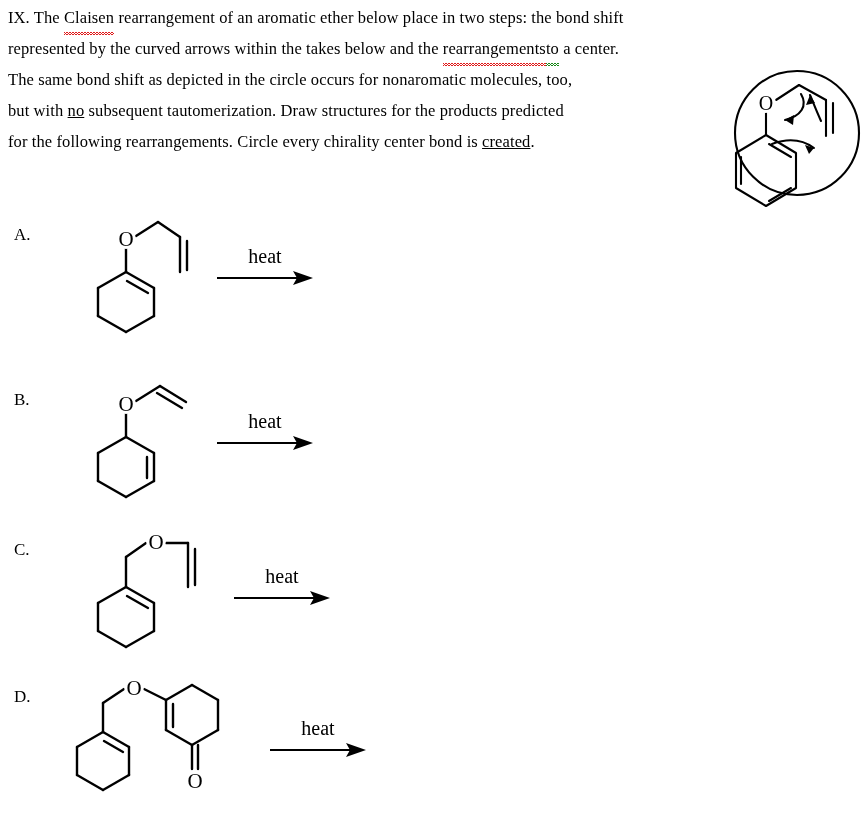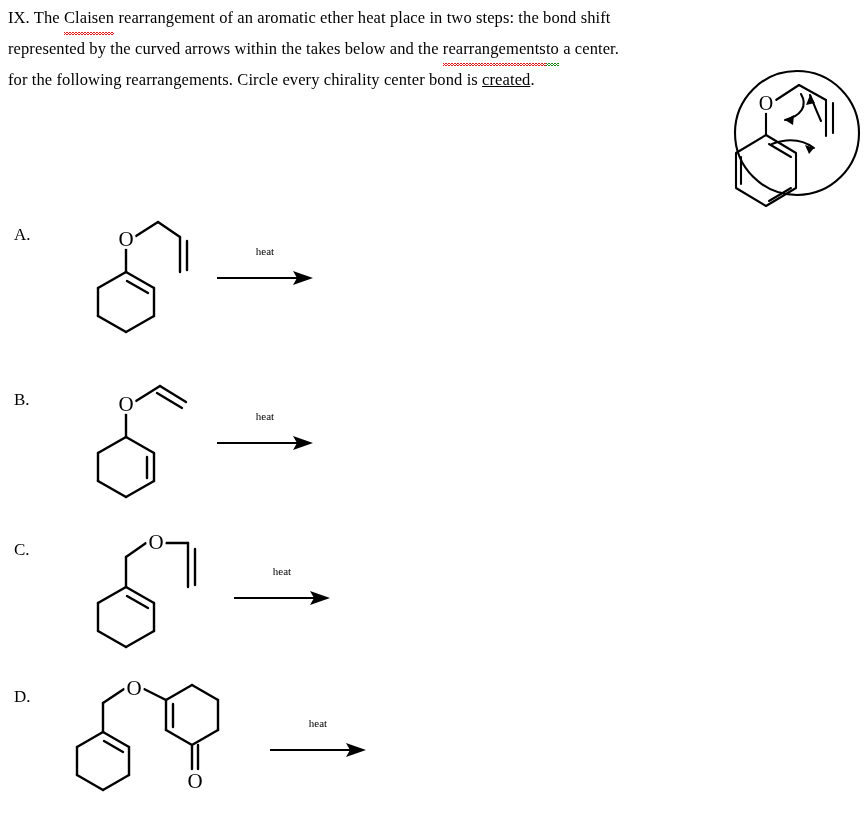--- a/index.html
+++ b/index.html
@@ -86,38 +86,44 @@
   }
   .rxn {
     position: absolute;
   }
   .rxn-label {
     position: absolute;
     top: 0;
     left: 0;
     width: 100%;
     text-align: center;
-    font-size: 11px;
+    font-size: 20px;
     line-height: 1;
   }
 </style>
 </head>
 <body>
 
 <div id="prompt">
 
   <div class="pline">
-    <span>IX.  The </span><span class="sq sq-red">Claisen</span><span> rearrangement of an aromatic ether heat place in two steps: the bond shift</span>
+    <span>IX.  The </span><span class="sq sq-red">Claisen</span><span> rearrangement of an aromatic ether below place in two steps: the bond shift</span>
   </div>
 
   <div class="pline">
     <span>represented by the curved arrows within the takes below and the </span><span class="sq sq-red">rearrangements</span><span class="sq sq-green"> to</span><span> a center.</span>
   </div>
 
-
+  <div class="pline">
+    <span>The same bond shift as depicted in the circle occurs for nonaromatic molecules, too,</span>
+  </div>
+
+  <div class="pline">
+    <span>but with </span><span class="u">no</span><span> subsequent tautomerization. Draw structures for the products predicted</span>
+  </div>
 
   <div class="pline">
     <span>for the following rearrangements.  Circle every chirality center bond is </span><span class="u">created</span><span>.</span>
   </div>
 
 </div>
 
 <div id="mechanism">
   <svg width="138" height="155" viewBox="0 0 138 155">
     <g fill="none" stroke="#000000" stroke-width="2.1" stroke-linecap="round" stroke-linejoin="round">

